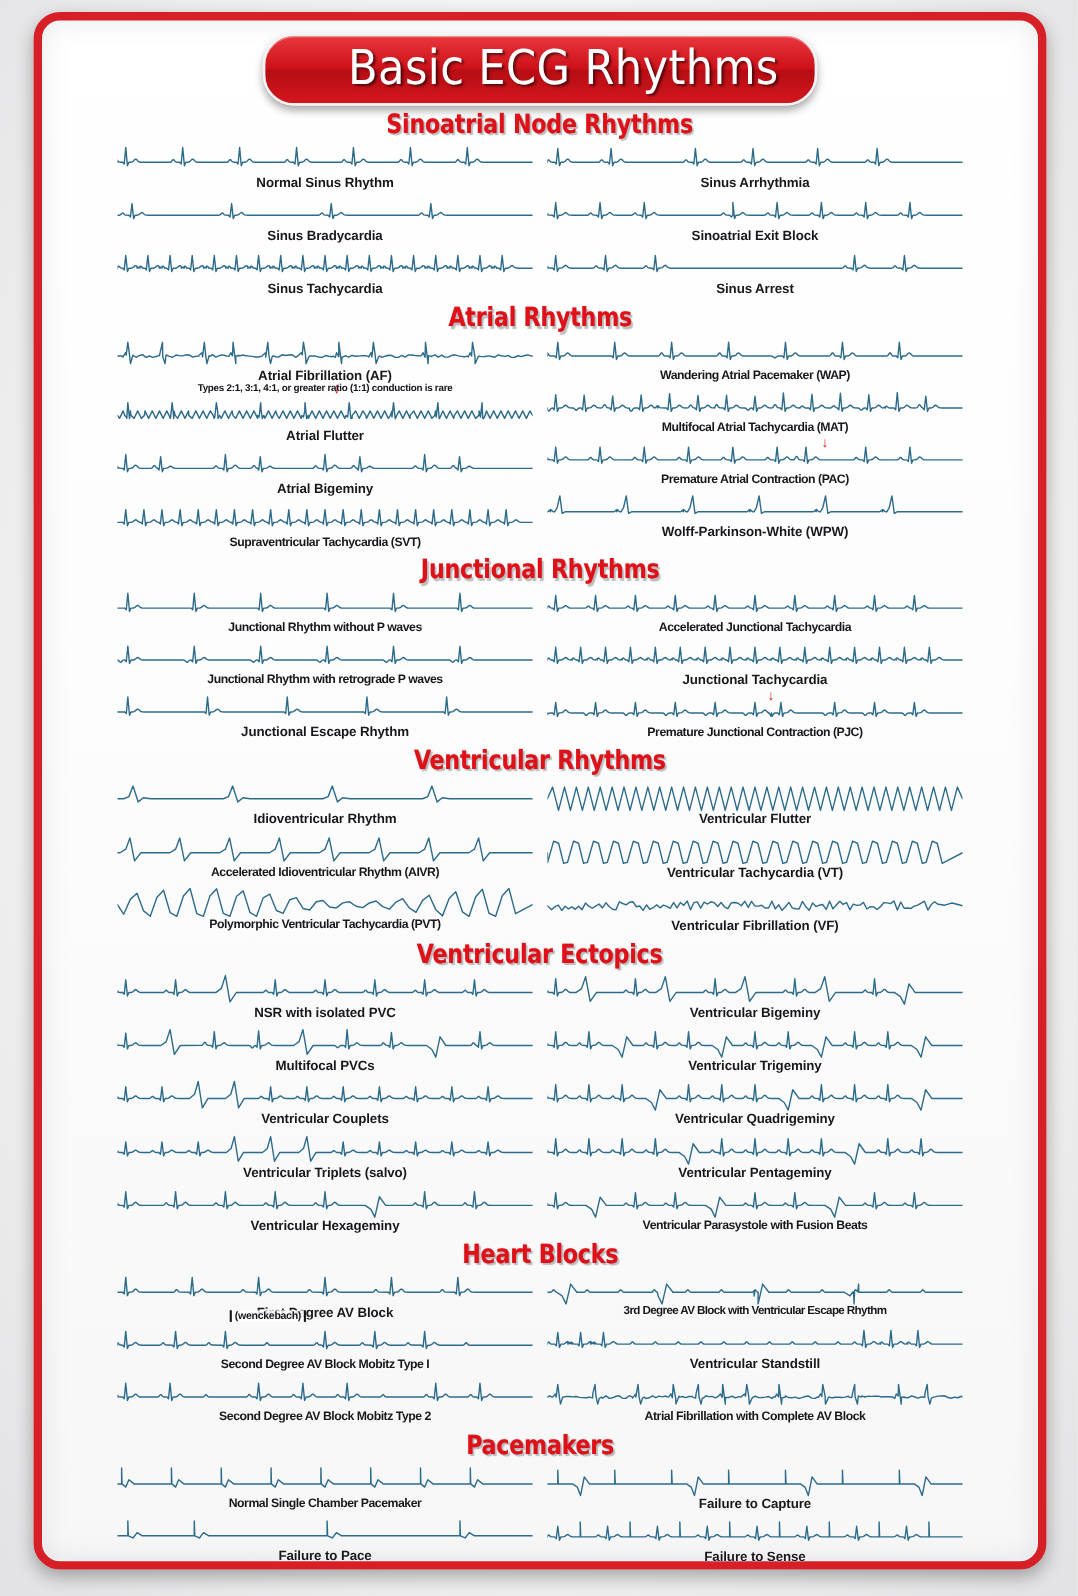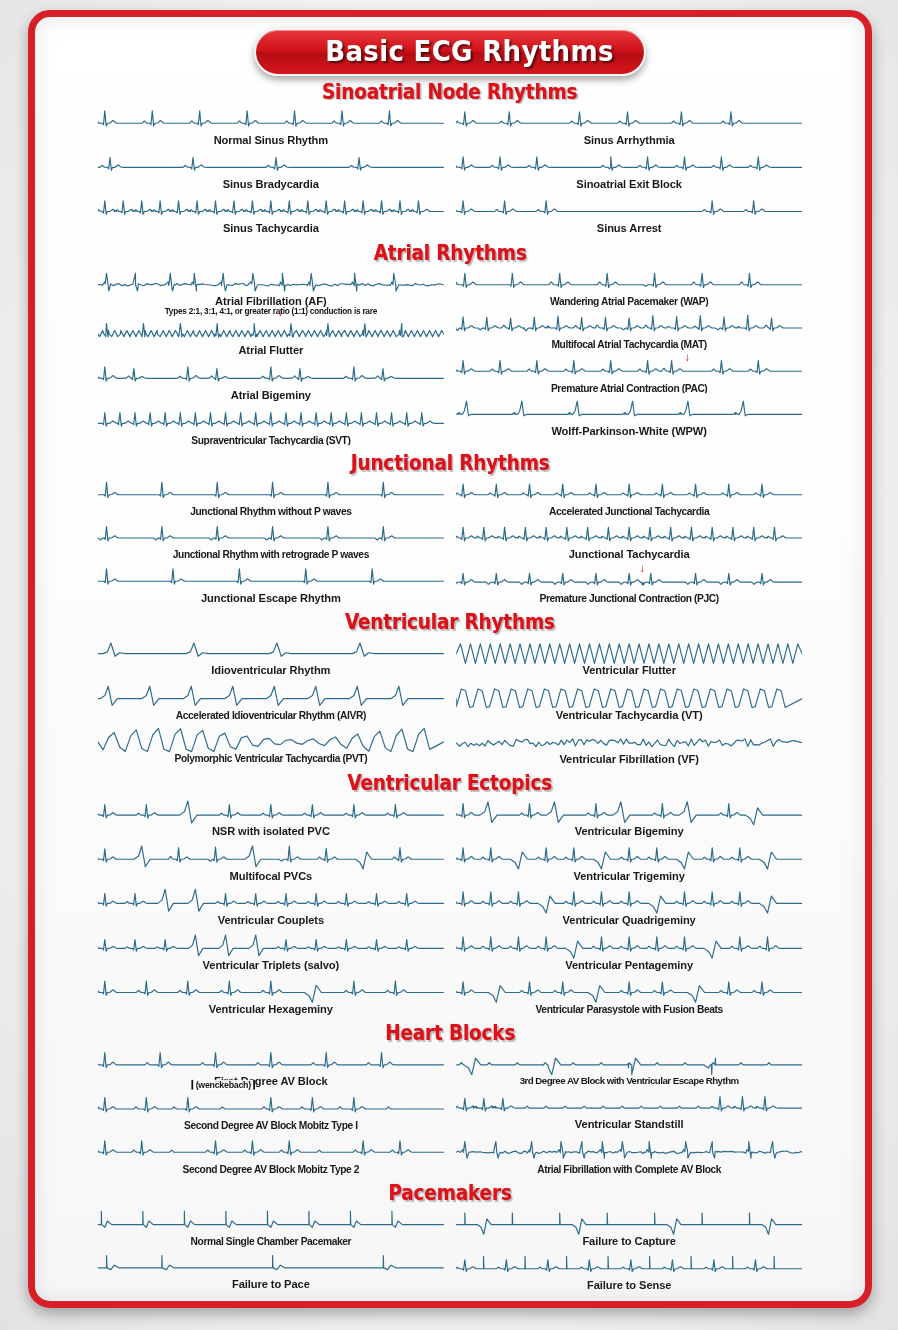--- a/index.html
+++ b/index.html
@@ -38,21 +38,21 @@
   .title-banner{
     display:inline-block;
     padding:4px 30px 6px;
     border-radius:26px;
     background:linear-gradient(180deg,#e8373c 0%,#cf1119 48%,#b60d14 52%,#d4161d 100%);
     border:2px solid #f4f4f4;
     box-shadow:0 4px 7px rgba(0,0,0,.35), inset 0 1px 0 rgba(255,255,255,.45);
   }
   .title-text{
     font-family:"DejaVu Sans Condensed","Liberation Sans Narrow","Liberation Sans",sans-serif;
-    font-weight:bold;font-size:29px;letter-spacing:.3px;color:#ffffff;
+    font-weight:normal;font-size:40px;letter-spacing:.3px;color:#ffffff;
     text-shadow:2px 2px 2px rgba(0,0,0,.55);
     white-space:nowrap;
     margin-left:39px;
   }
 
   
   .section{margin-top:4px;}
   .sec-head{text-align:center;line-height:1;margin:3px 0 3px;}
   .sec-head span{
     display:inline-block;

